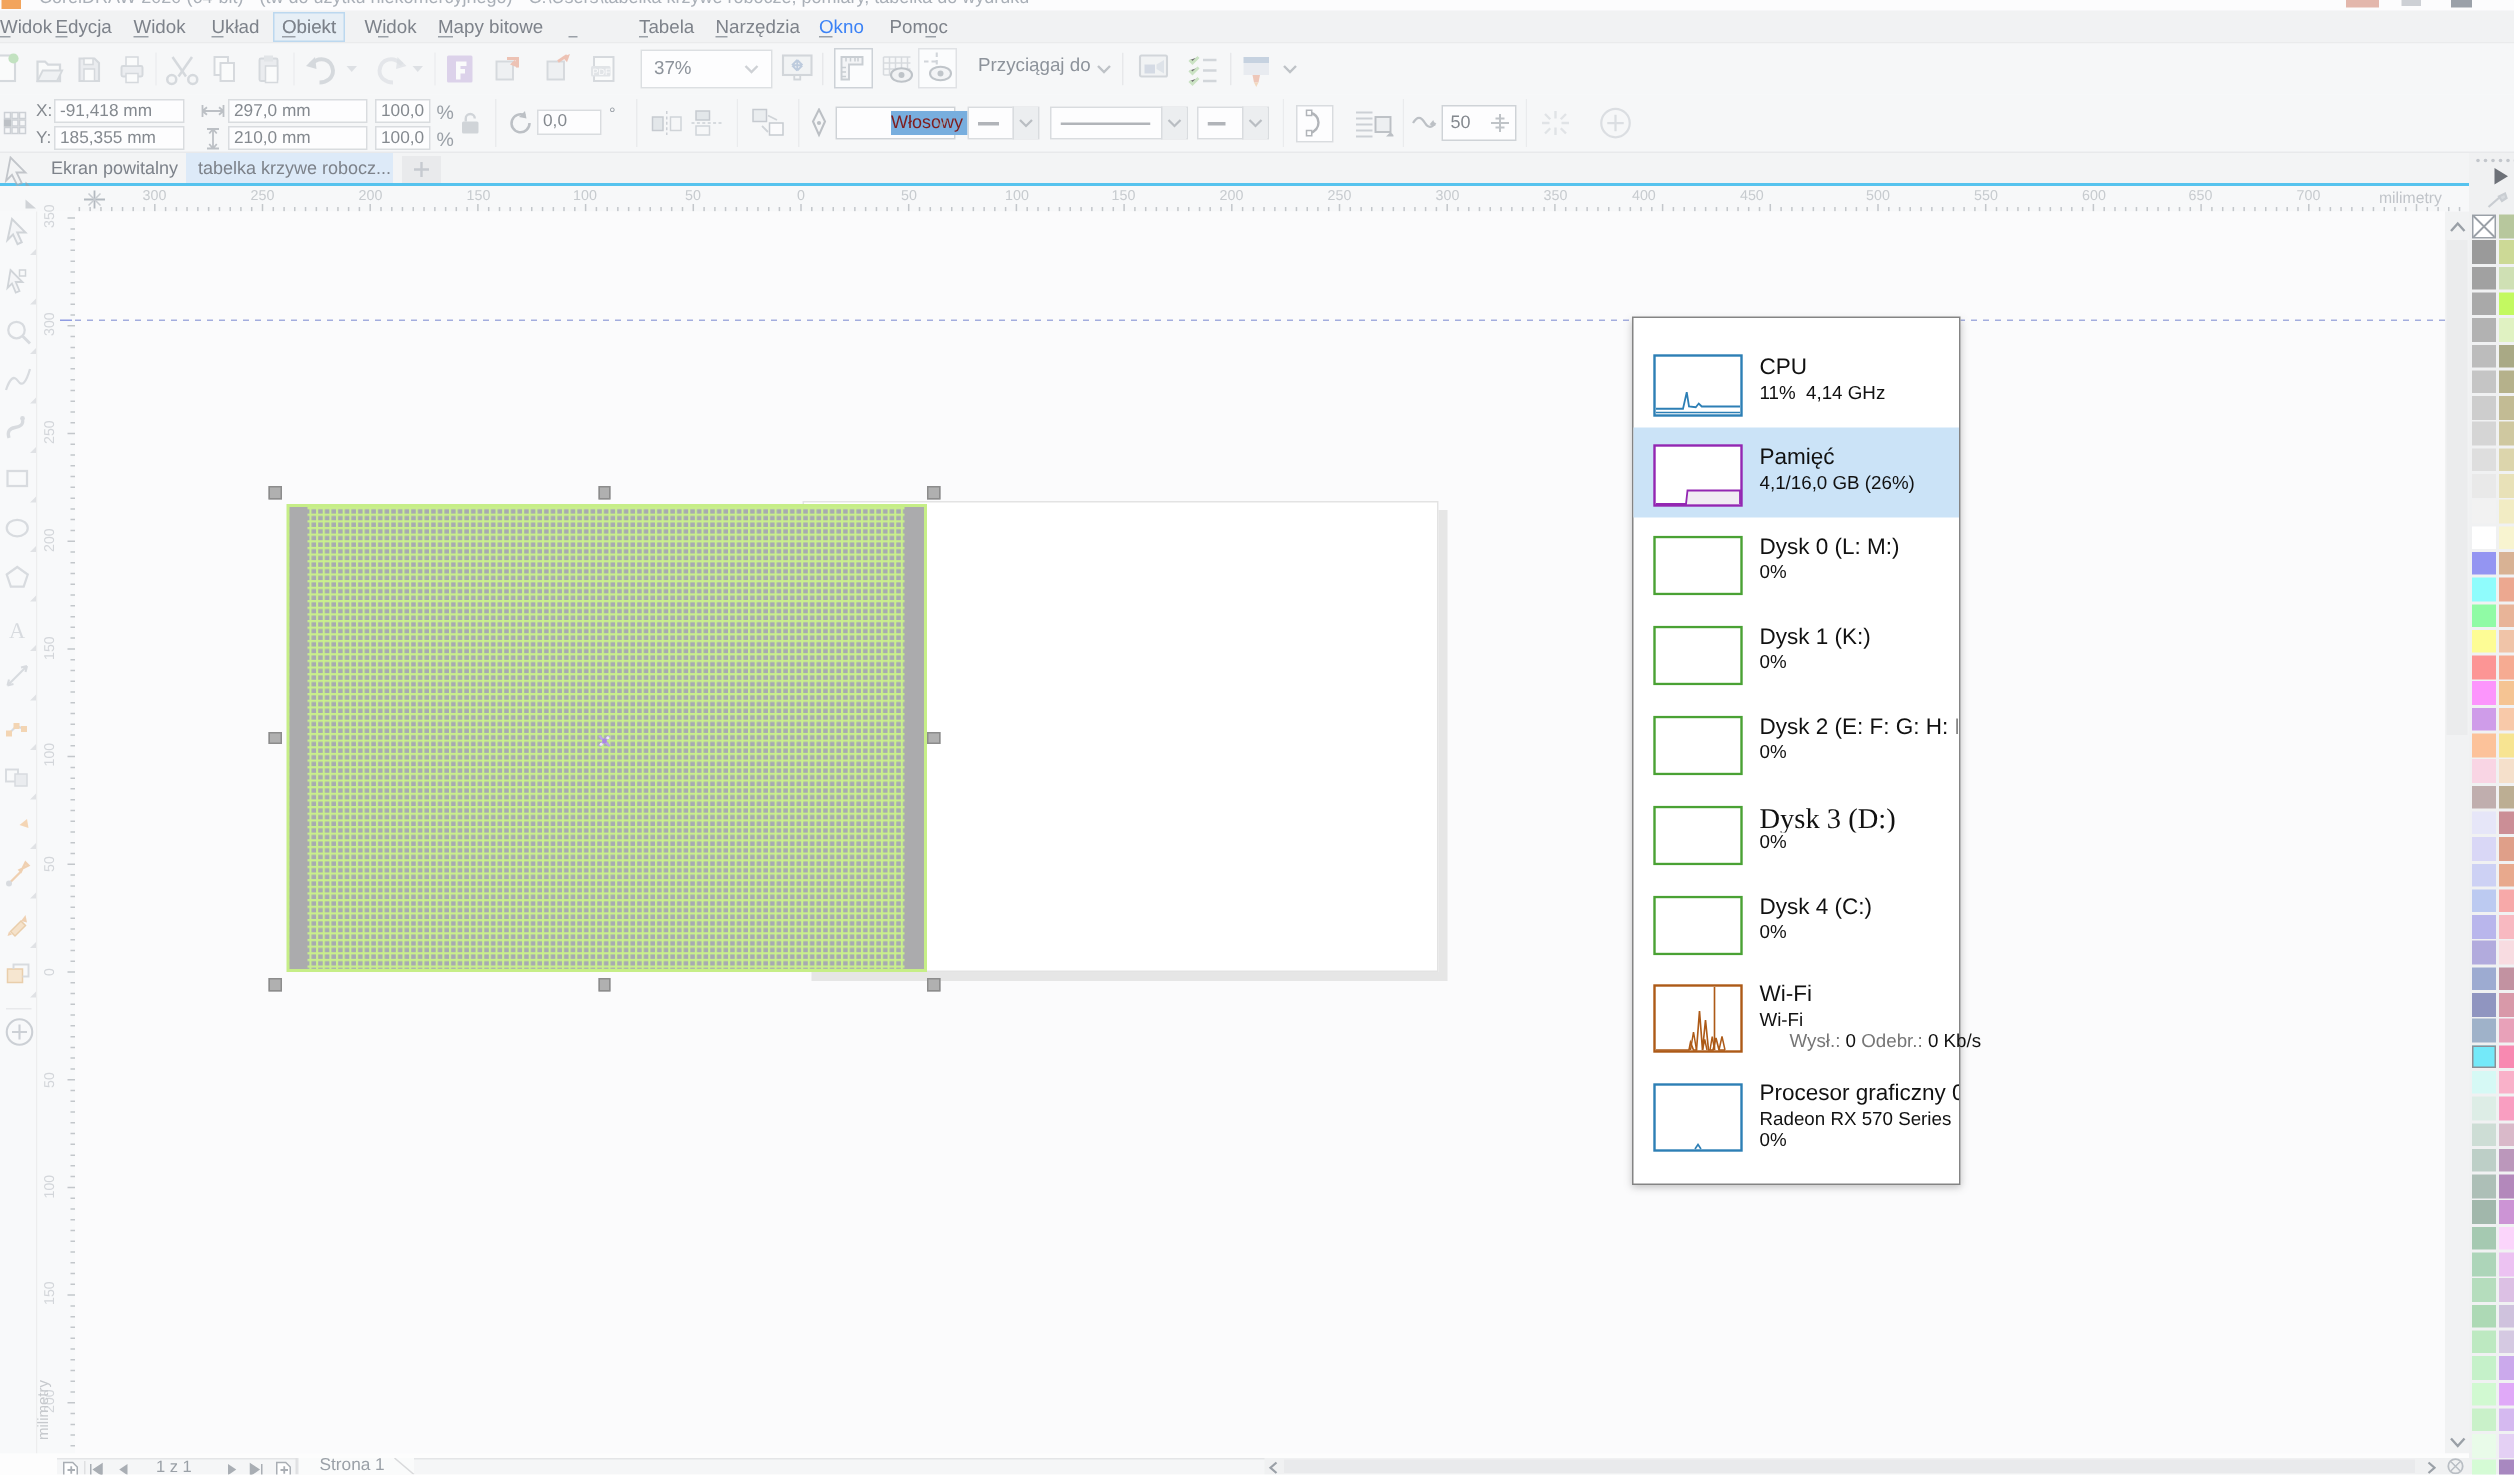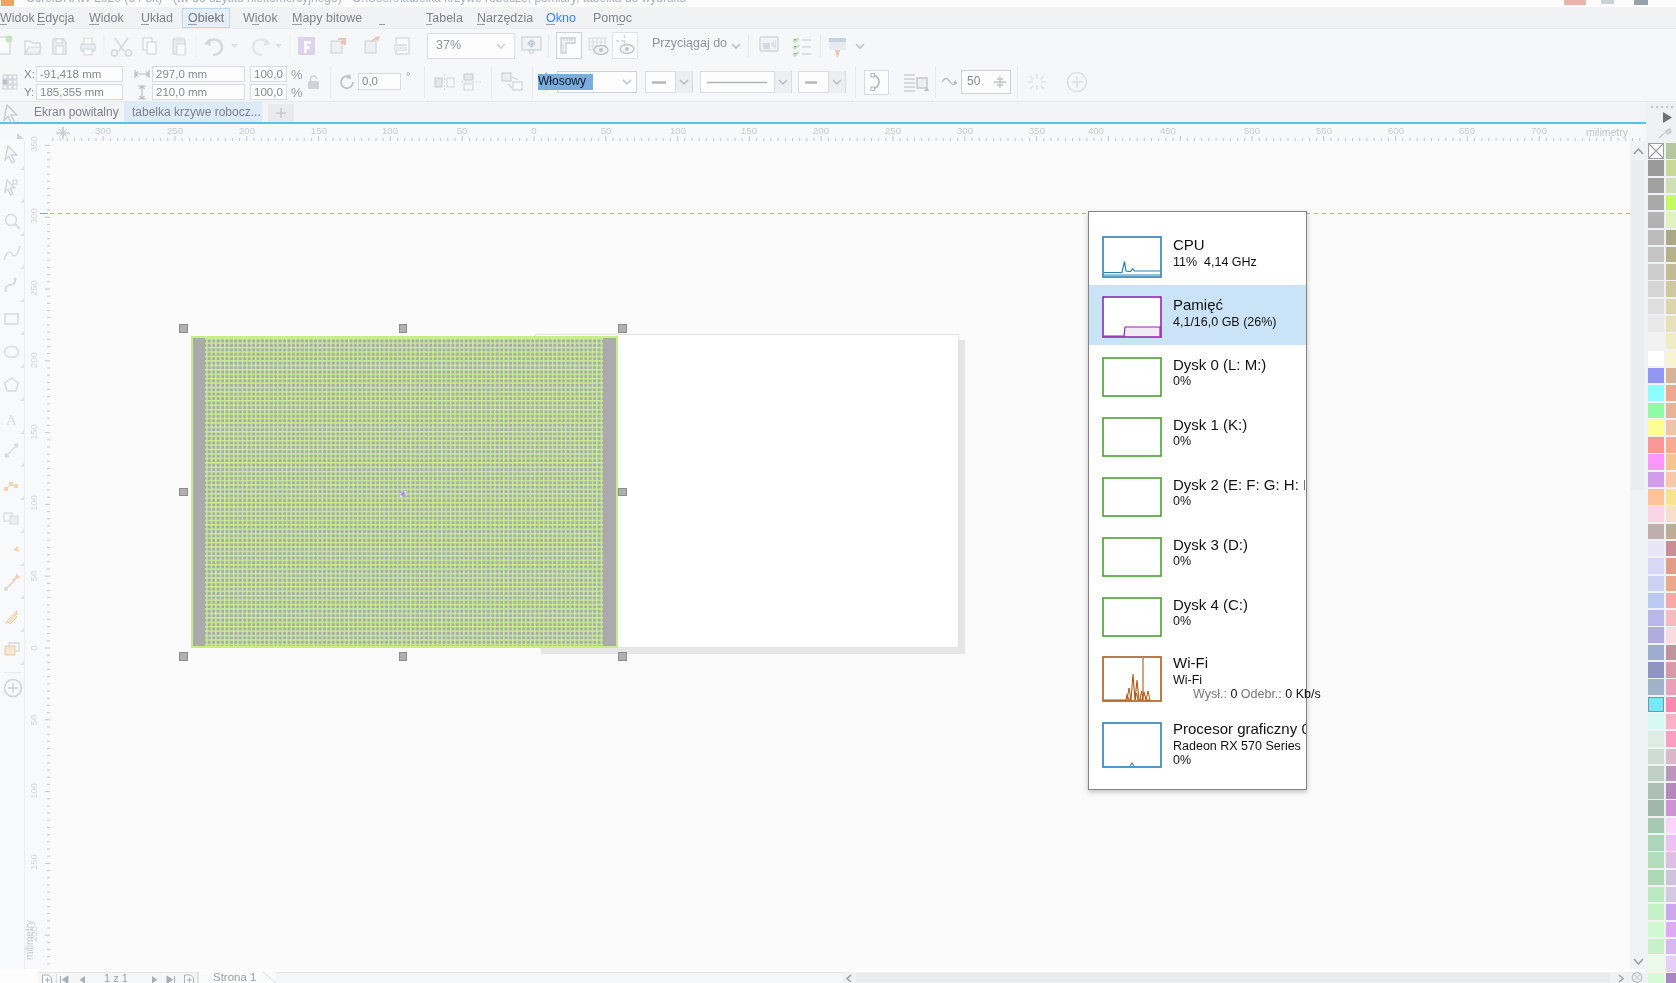--- a/index.html
+++ b/index.html
@@ -220,21 +220,21 @@
       <path d="M12 6 l6 3 M8 13 l4 4" stroke="#b9bfc6" stroke-width="1.2"></path>
     </svg>
 <svg class="ab" style="opacity:.62;left:532px;top:66px" width="2" height="32">
       <line x1="0.5" y1="0" x2="0.5" y2="32" stroke="#e4e5e7"></line>
     </svg>
 <svg class="ab" style="opacity:.62;left:539px;top:72px" width="14" height="20">
       <path d="M7 1 l4 8 -4 9 -4 -9 z" fill="none" stroke="#9aa0a7" stroke-width="1.4"></path>
       <circle cx="7" cy="10" r="1.4" fill="#9aa0a7"></circle>
     </svg>
 <div class="ab" style="left:557px;top:71px;width:80px;height:22px;border:1px solid #cfd3d7;background:#fdfdfe;"></div>
-<div class="ab" style="left:538px;top:74px;width:55px;height:16px;background:#78aede;color:#0f172a;font-size:12px;line-height:15px;">Włosowy</div>
+<div class="ab" style="left:594px;top:74px;width:55px;height:16px;background:#78aede;color:#7f1d1d;font-size:12px;line-height:15px;">Włosowy</div>
 <svg class="ab" style="opacity:.62;left:622px;top:79px" width="10" height="7">
       <path d="M1 1 l4 4 4 -4" stroke="#9aa0a7" stroke-width="1.5" fill="none"></path>
     </svg>
 <div class="ab" style="left:645px;top:71px;width:48px;height:22px;border:1px solid #d9dcdf;background:#fdfdfe;"></div>
 <div class="ab" style="left:675px;top:71px;width:17px;height:22px;background:#eceef0;border-left:1px solid #d9dcdf;"></div>
 <svg class="ab" style="opacity:.62;left:679px;top:79px" width="10" height="7">
       <path d="M1 1 l4 4 4 -4" stroke="#9aa0a7" stroke-width="1.5" fill="none"></path>
     </svg>
 <svg class="ab" style="opacity:.62;left:652px;top:81px" width="16" height="3">
       <line x1="0" y1="1.5" x2="14" y2="1.5" stroke="#84898f" stroke-width="2.4"></line>
@@ -1002,21 +1002,21 @@
 <div class="ab" style="left:1173px;top:416px;width:132px;height:19px;overflow:hidden;font-size:15px;color:#111;white-space:nowrap;">Dysk 1 (K:)</div>
 <div class="ab" style="left:1173px;top:434px;font-size:12.5px;color:#111;">0%</div>
 <svg class="ab" style="left:1102px;top:477px" width="60" height="40">
       <rect x="1" y="1" width="58" height="38" fill="#fff" stroke="#4aa234" stroke-width="1.6"></rect>
     </svg>
 <div class="ab" style="left:1173px;top:476px;width:132px;height:19px;overflow:hidden;font-size:15px;color:#111;white-space:nowrap;">Dysk 2 (E: F: G: H: I: J:)</div>
 <div class="ab" style="left:1173px;top:494px;font-size:12.5px;color:#111;">0%</div>
 <svg class="ab" style="left:1102px;top:537px" width="60" height="40">
       <rect x="1" y="1" width="58" height="38" fill="#fff" stroke="#4aa234" stroke-width="1.6"></rect>
     </svg>
-<div class="ab" style="left:1173px;top:536px;width:132px;height:19px;overflow:hidden;font-size:15px;color:#111;white-space:nowrap;">Dysk 3 (D:)</div>
+<div class="ab" style="left:1173px;top:536px;width:132px;height:19px;overflow:hidden;font-size:19px;color:#111;white-space:nowrap;font-family:Liberation Serif, serif;">Dysk 3 (D:)</div>
 <div class="ab" style="left:1173px;top:554px;font-size:12.5px;color:#111;">0%</div>
 <svg class="ab" style="left:1102px;top:597px" width="60" height="40">
       <rect x="1" y="1" width="58" height="38" fill="#fff" stroke="#4aa234" stroke-width="1.6"></rect>
     </svg>
 <div class="ab" style="left:1173px;top:596px;width:132px;height:19px;overflow:hidden;font-size:15px;color:#111;white-space:nowrap;">Dysk 4 (C:)</div>
 <div class="ab" style="left:1173px;top:614px;font-size:12.5px;color:#111;">0%</div>
 <svg class="ab" style="left:1102px;top:656px" width="60" height="46">
       <rect x="1" y="1" width="58" height="44" fill="#fff" stroke="#ad5a17" stroke-width="1.6"></rect>
       <path d="M2 44 h22 l1 -5 2 5 h2 l2 -26 2 26 2 -20 2 20 h3 l2 -8 2 8 h4" fill="none" stroke="#ad5a17" stroke-width="1.1"></path>
       <path d="M25 44 l2 -12 2 12 M33 44 l1.5 -7 1.5 7 M38 44 l1.5 -9 1.5 9 M44 44 l2 -9 2 9" fill="none" stroke="#ad5a17" stroke-width="1"></path>

